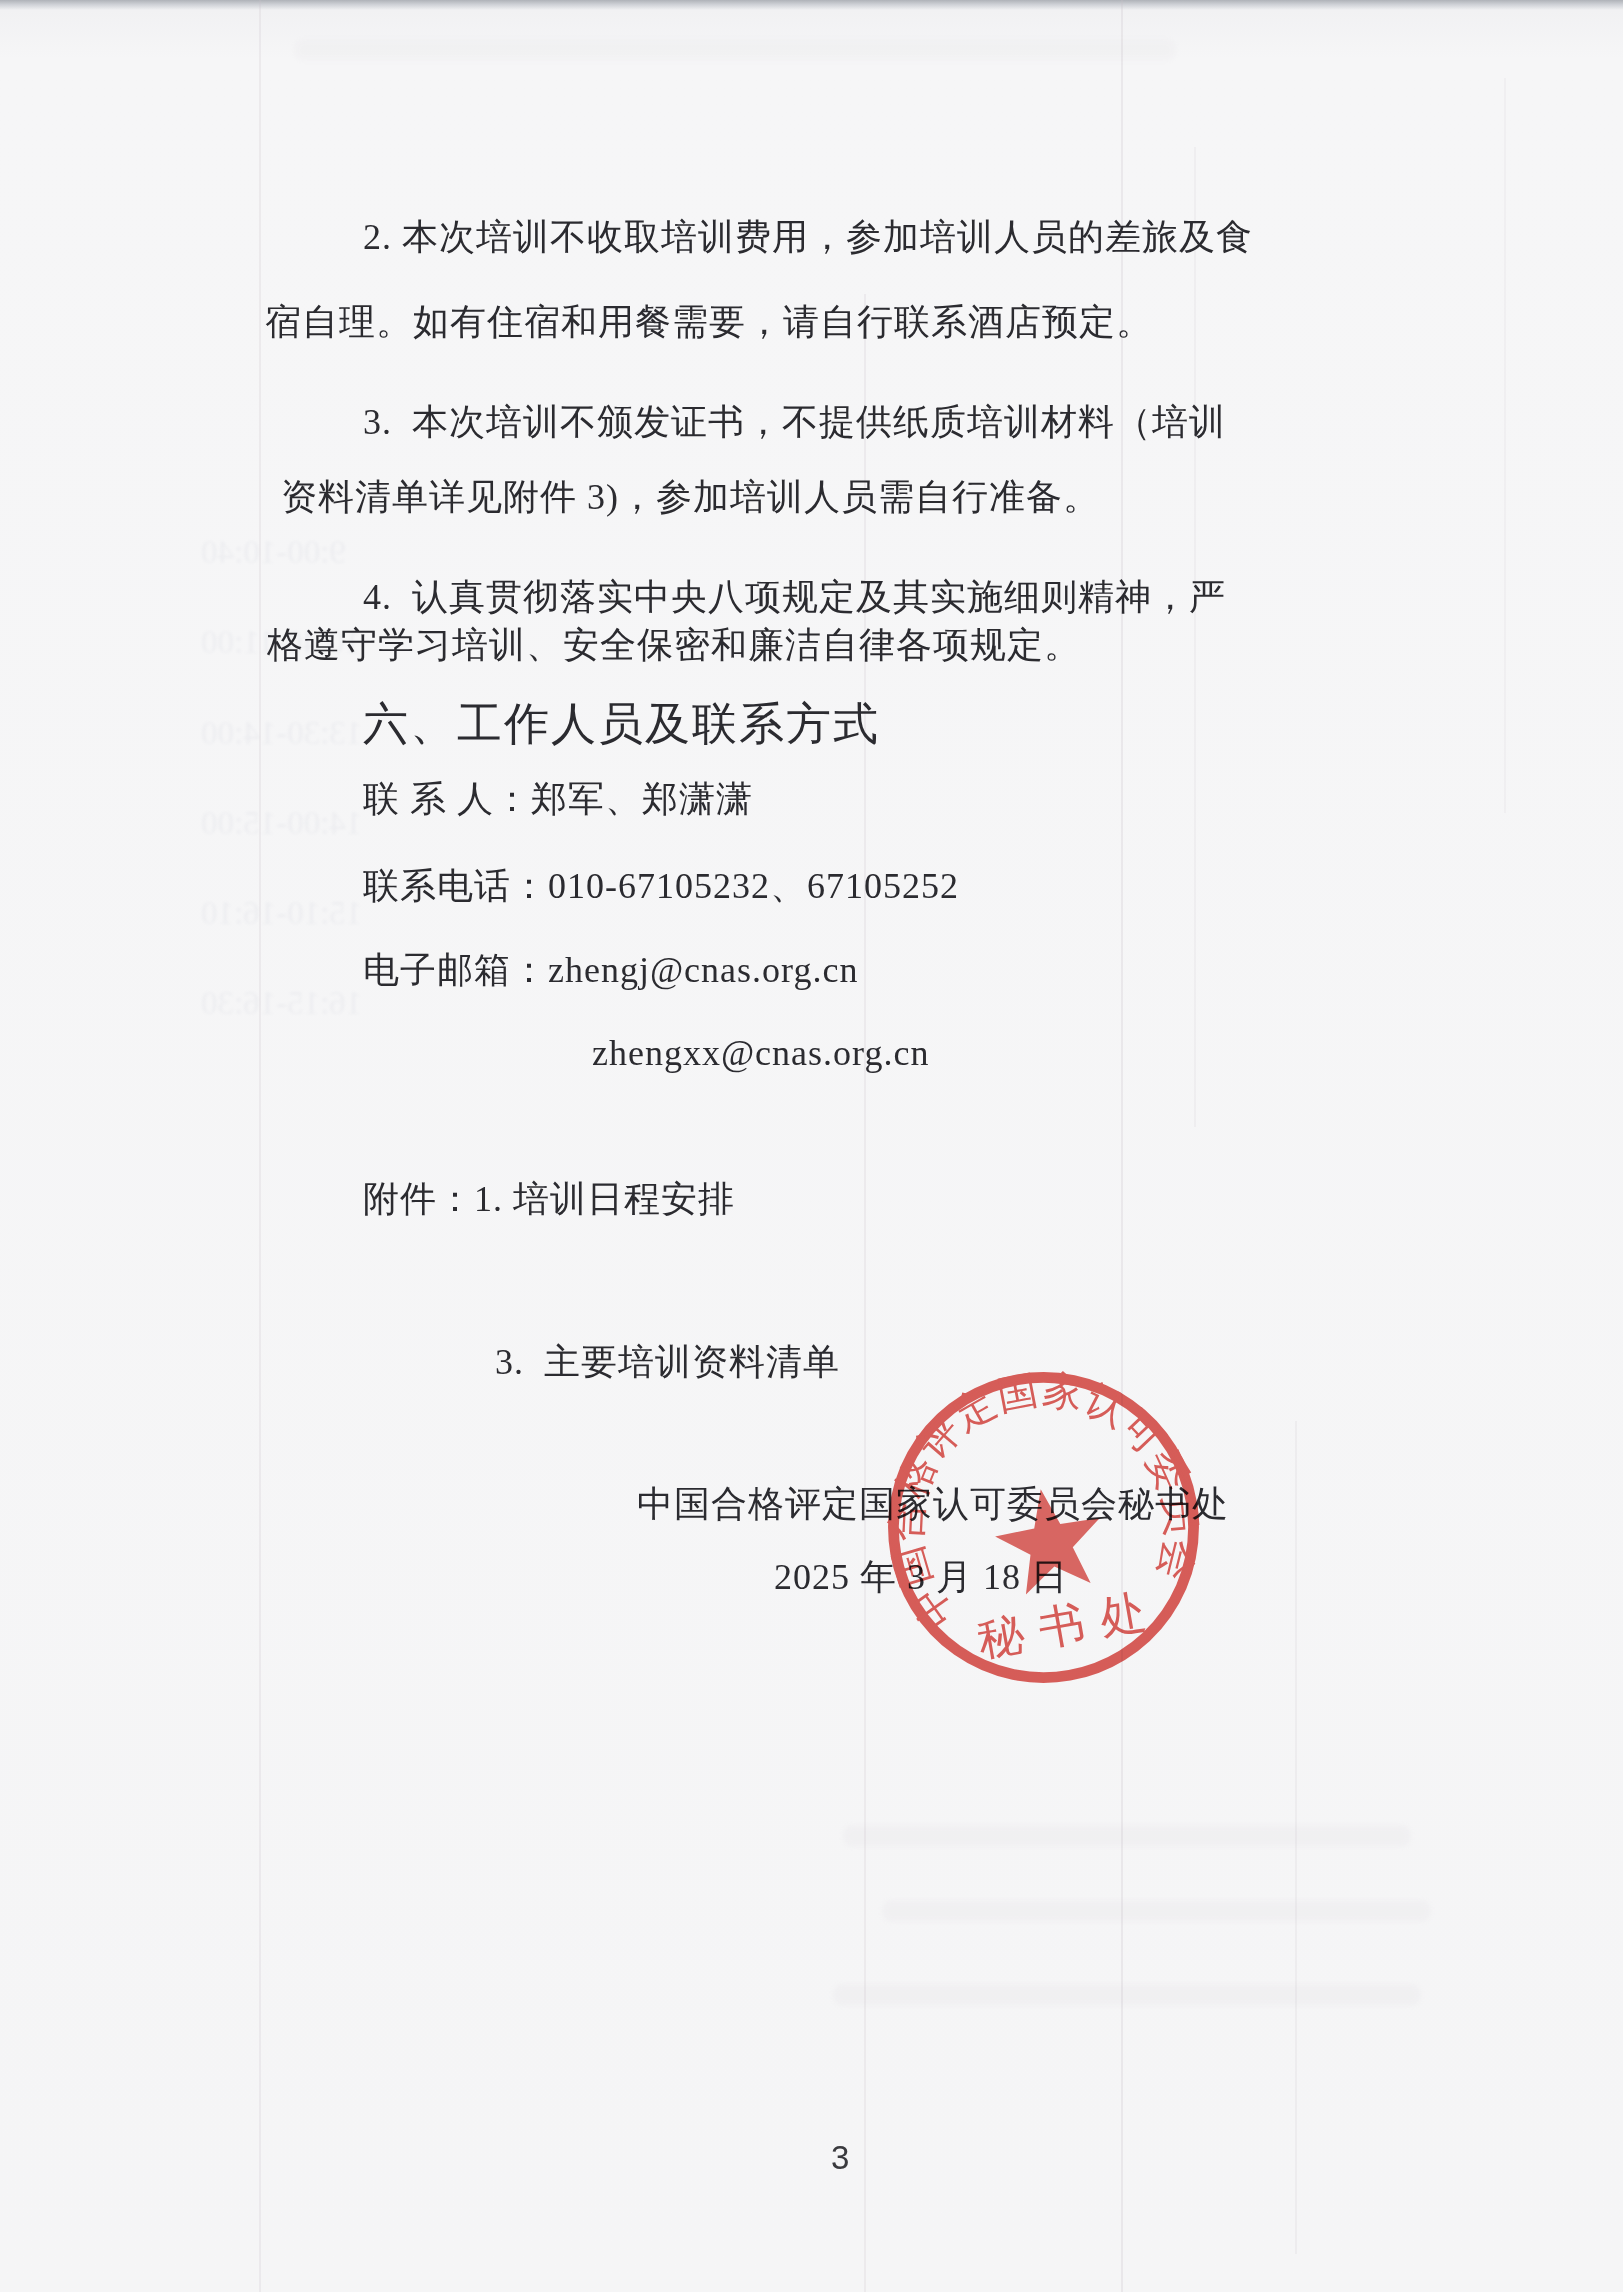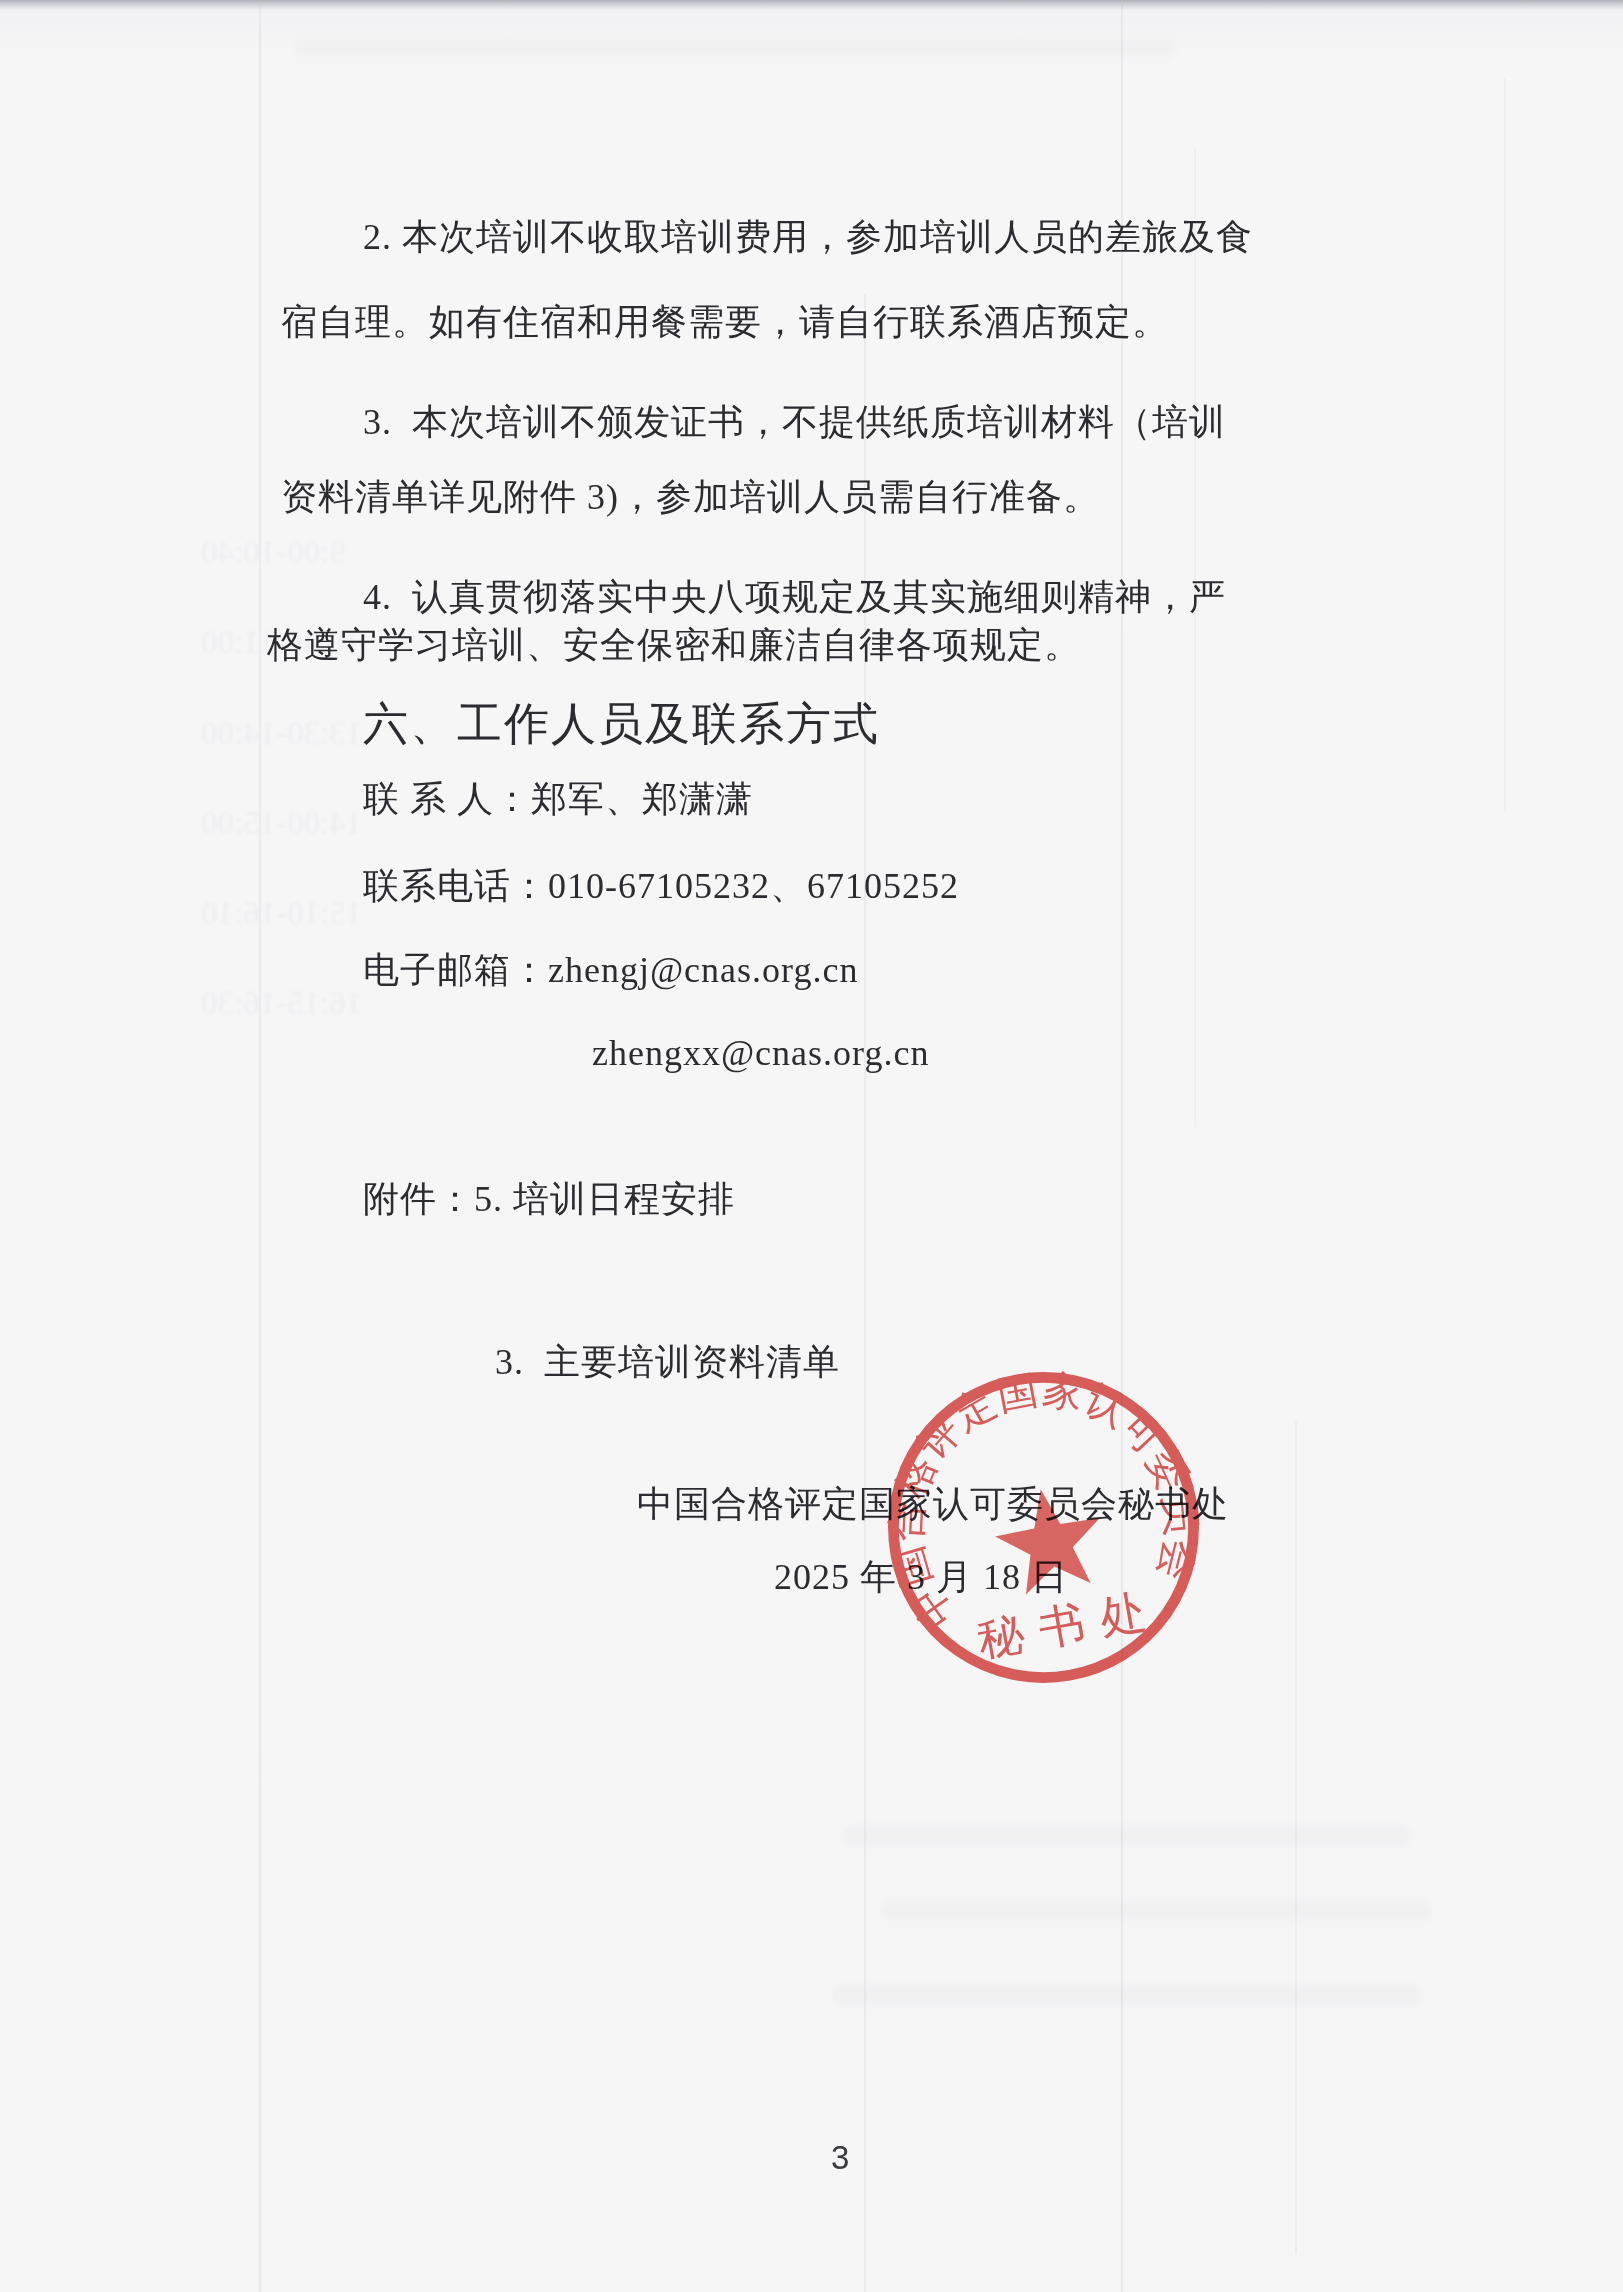--- a/index.html
+++ b/index.html
@@ -69,34 +69,34 @@
   <div class="ghost-hbar" style="left:294px;top:39px;width:882px;opacity:.05"></div>
 
   <div class="ghost-text" style="left:201px;top:534px">9:00-10:40</div>
   <div class="ghost-text" style="left:201px;top:624px">10:40-11:00</div>
   <div class="ghost-text" style="left:201px;top:715px">13:30-14:00</div>
   <div class="ghost-text" style="left:201px;top:805px">14:00-15:00</div>
   <div class="ghost-text" style="left:201px;top:895px">15:10-16:10</div>
   <div class="ghost-text" style="left:201px;top:985px">16:15-16:30</div>
 
   <div class="line" style="left:363px;top:216px">2. 本次培训不收取培训费用，参加培训人员的差旅及食</div>
-  <div class="line" style="left:281px;top:301px">宿自理。如有住宿和用餐需要，请自行联系酒店预定。</div>
+  <div class="line" style="left:265px;top:301px">宿自理。如有住宿和用餐需要，请自行联系酒店预定。</div>
   <div class="line" style="left:363px;top:401px">3.  本次培训不颁发证书，不提供纸质培训材料（培训</div>
   <div class="line" style="left:281px;top:476px">资料清单详见附件 3)，参加培训人员需自行准备。</div>
   <div class="line" style="left:363px;top:576px">4.  认真贯彻落实中央八项规定及其实施细则精神，严</div>
   <div class="line" style="left:267px;top:624px">格遵守学习培训、安全保密和廉洁自律各项规定。</div>
 
   <div class="line heading" style="left:363px;top:697px">六、工作人员及联系方式</div>
 
   <div class="line" style="left:363px;top:778px">联 系 人：郑军、郑潇潇</div>
   <div class="line" style="left:363px;top:865px">联系电话：010-67105232、67105252</div>
   <div class="line" style="left:363px;top:949px">电子邮箱：zhengj@cnas.org.cn</div>
   <div class="line" style="left:592px;top:1032px">zhengxx@cnas.org.cn</div>
 
-  <div class="line" style="left:363px;top:1178px">附件：5. 培训日程安排</div>
+  <div class="line" style="left:363px;top:1178px">附件：1. 培训日程安排</div>
   <div class="line" style="left:495px;top:1341px">3.  主要培训资料清单</div>
 
   <div class="line" style="left:637px;top:1483px">中国合格评定国家认可委员会秘书处</div>
   <div class="line" style="left:774px;top:1556px">2025 年 3 月 18 日</div>
 
   <svg class="seal" viewBox="-180 -180 360 360">
     <g transform="rotate(-10)" fill="#db4e49" stroke="none">
       <circle cx="0" cy="0" r="153" fill="none" stroke="#db4e49" stroke-width="11"></circle>
       <defs>
         <path id="sealArc" d="M -103.2 72.3 A 126 126 0 1 1 103.2 72.3" fill="none"></path>

